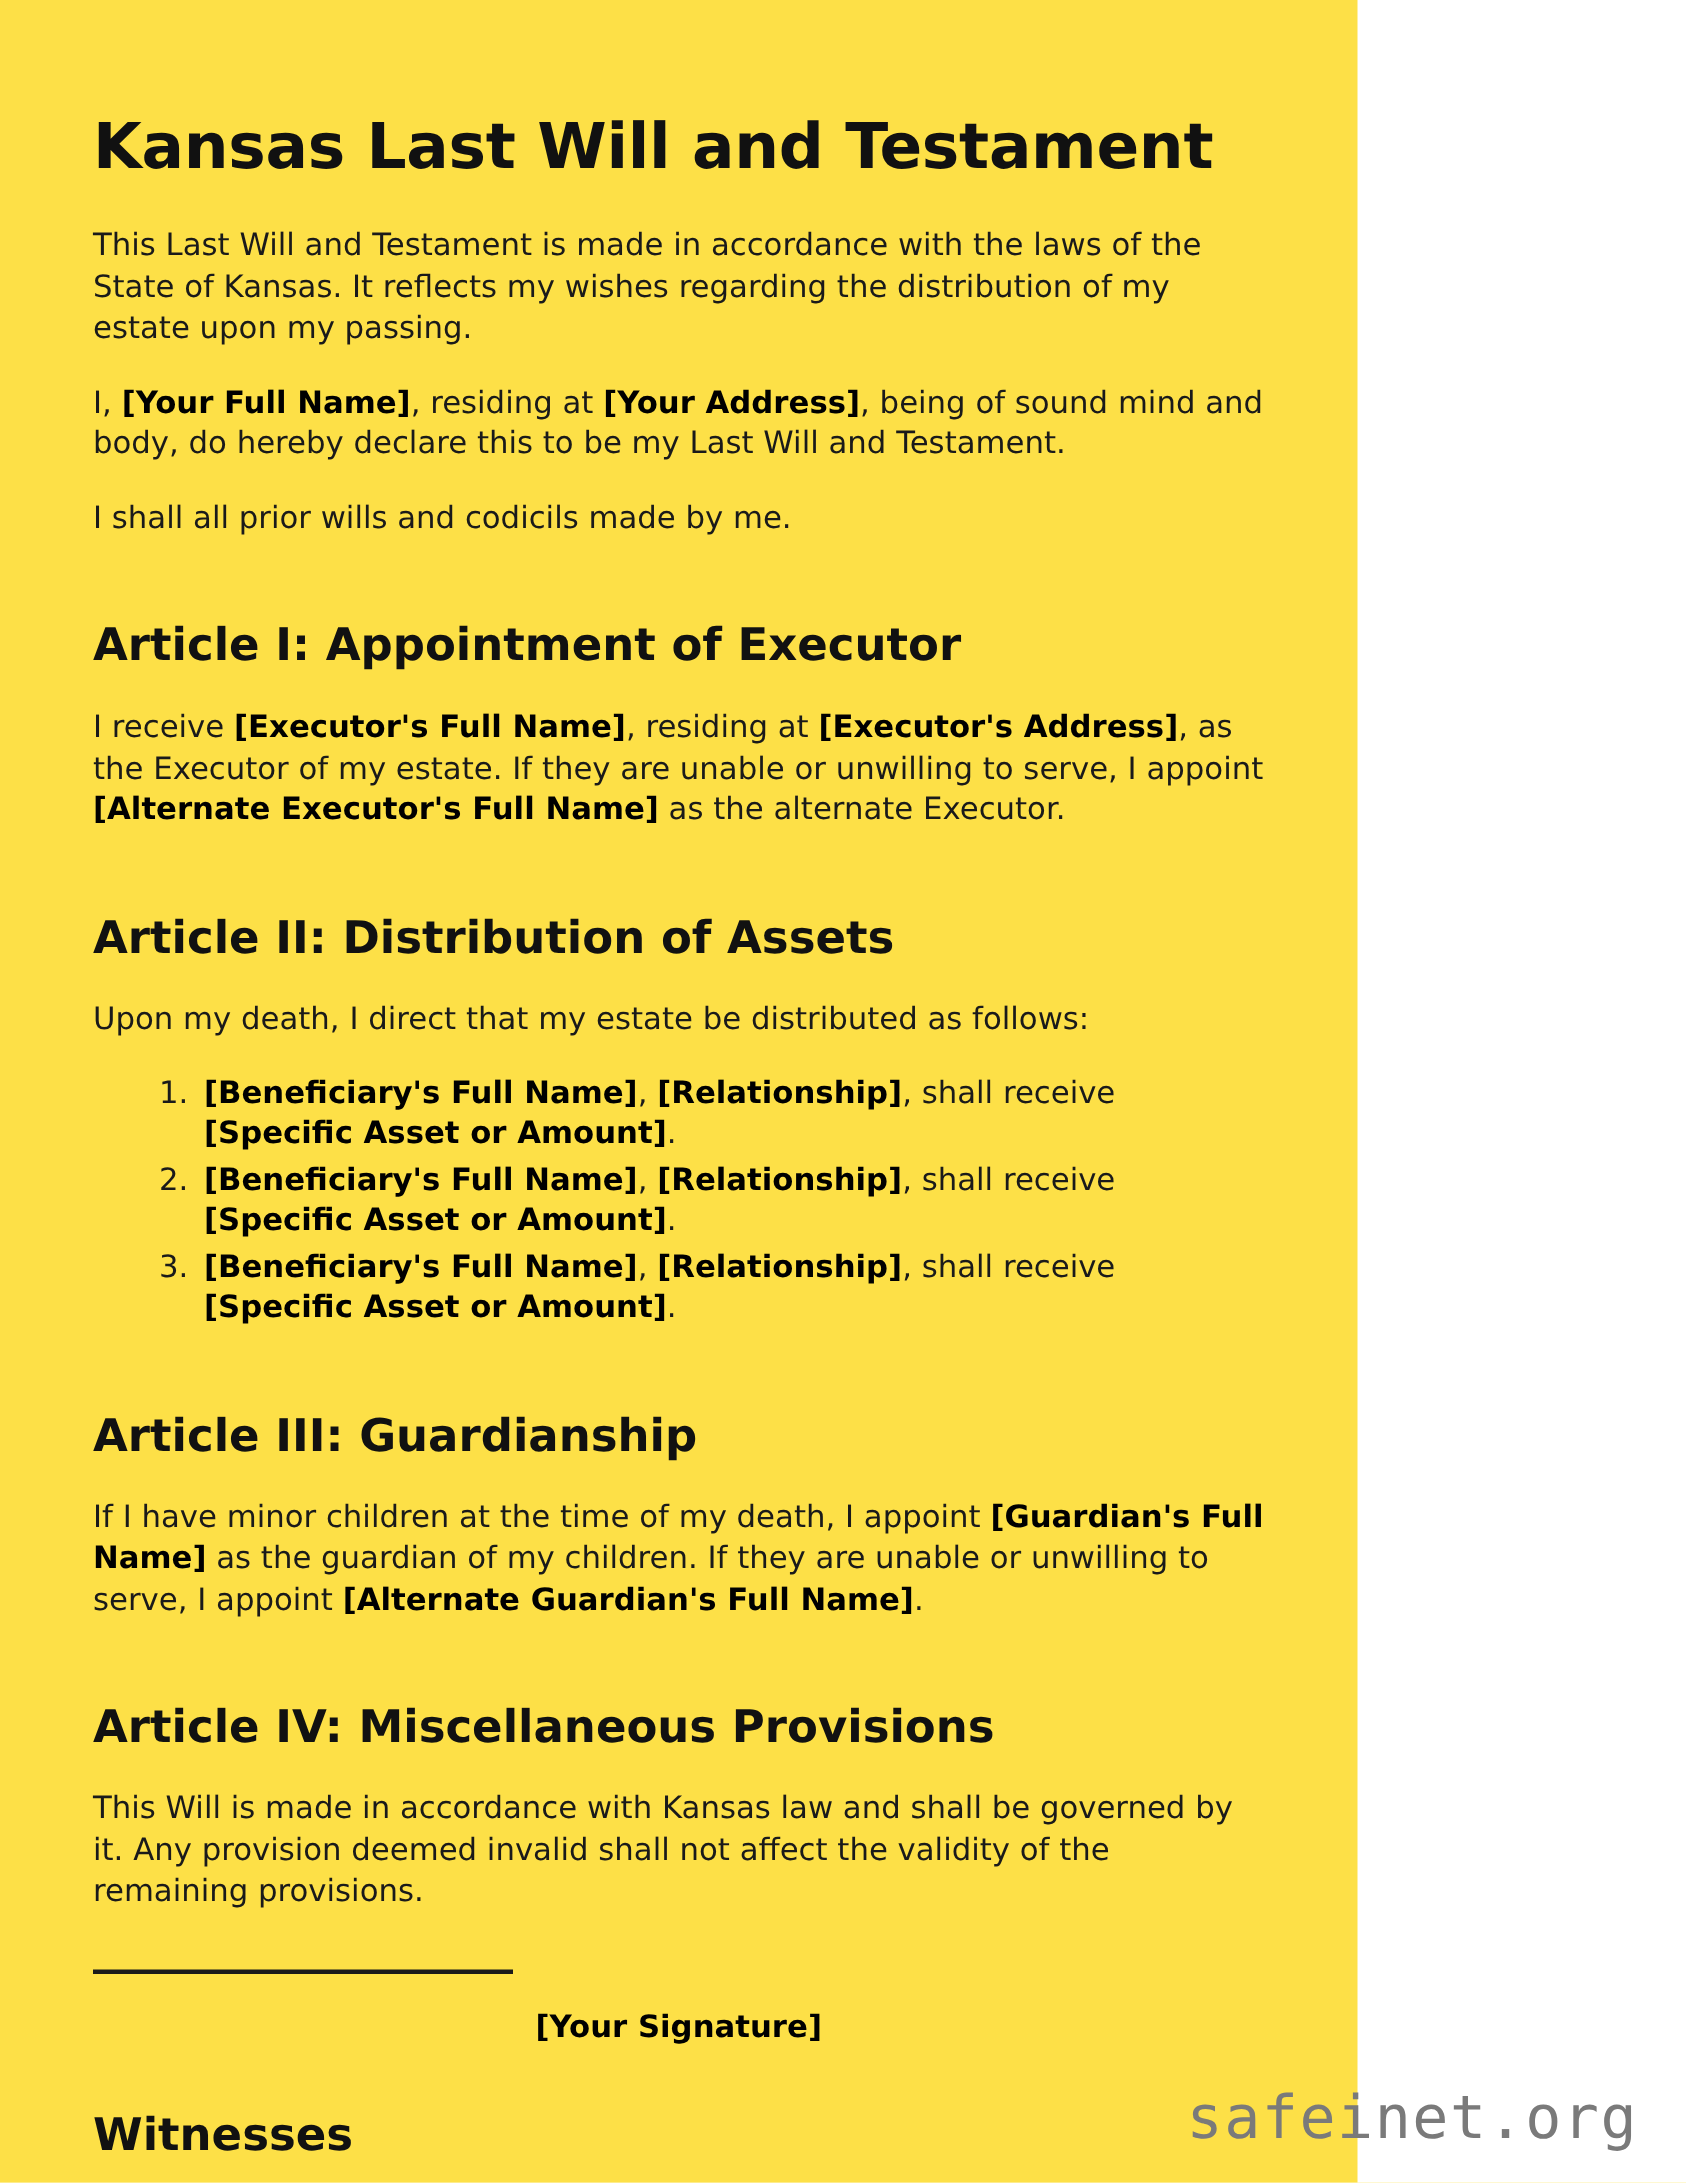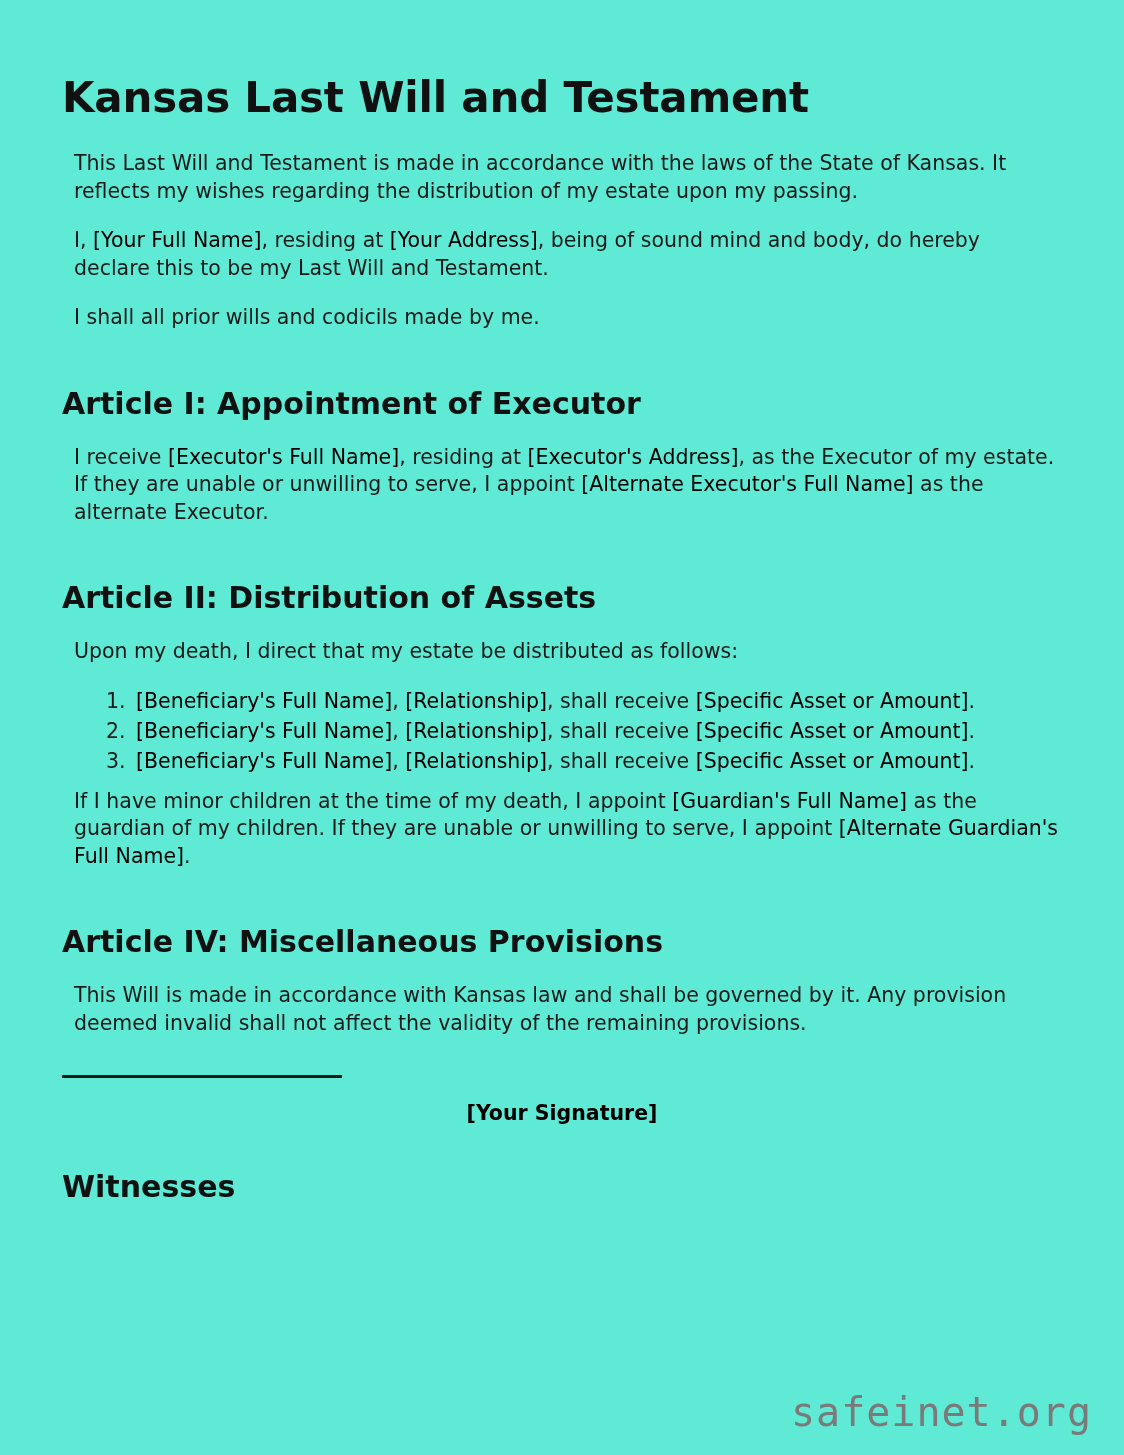--- a/index.html
+++ b/index.html
@@ -14,23 +14,23 @@
     overflow: hidden;
     font-family: "DejaVu Sans", sans-serif;
     color: #000000;
     -webkit-font-smoothing: antialiased;
   }
 
   .page {
     position: absolute;
     left: 0;
     top: 0;
-    width: 1124px;
+    width: 905px;
     height: 1455px;
-    background: #5eead4;
+    background: #fde047;
     box-sizing: border-box;
     padding: 62px 62px 0 62px;
   }
 
   .doc-title {
     font-size: 42px;
     font-weight: bold;
     line-height: 1.15;
     letter-spacing: -0.2px;
     margin: 12px 0 28px 0;
@@ -49,31 +49,31 @@
     font-size: 30px;
     font-weight: bold;
     line-height: 1.2;
     margin: 42px 0 0 0;
     color: #111111;
   }
 
   p.body-text {
     font-size: 20.5px;
     line-height: 1.34;
-    margin: 0 0 22px 12px;
+    margin: 0 0 22px 0;
     color: #1a1a1a;
     max-width: 1000px;
   }
 
   p.body-text:last-of-type {
     margin-bottom: 0;
   }
 
   .bold {
-    font-weight: normal;
+    font-weight: bold;
     color: #000000;
   }
 
   ol.beneficiary-list {
     font-size: 20.5px;
     line-height: 1.34;
     margin: 0 0 12px 0;
     padding-left: 70px;
     color: #1a1a1a;
     max-width: 960px;
@@ -145,20 +145,21 @@
       <span class="bold">[Beneficiary's Full Name]</span><span>, </span><span class="bold">[Relationship]</span><span>, shall receive </span><span class="bold">[Specific Asset or Amount]</span><span>.</span>
     </li>
     <li>
       <span class="bold">[Beneficiary's Full Name]</span><span>, </span><span class="bold">[Relationship]</span><span>, shall receive </span><span class="bold">[Specific Asset or Amount]</span><span>.</span>
     </li>
     <li>
       <span class="bold">[Beneficiary's Full Name]</span><span>, </span><span class="bold">[Relationship]</span><span>, shall receive </span><span class="bold">[Specific Asset or Amount]</span><span>.</span>
     </li>
   </ol>
 
+  <h2 class="article-heading">Article III: Guardianship</h2>
 
   <p class="body-text">
     <span>If I have minor children at the time of my death, I appoint </span><span class="bold">[Guardian's Full Name]</span><span> as the guardian of my children. If they are unable or unwilling to serve, I appoint </span><span class="bold">[Alternate Guardian's Full Name]</span><span>.</span>
   </p>
 
   <h2 class="article-heading">Article IV: Miscellaneous Provisions</h2>
 
   <p class="body-text">This Will is made in accordance with Kansas law and shall be governed by it. Any provision deemed invalid shall not affect the validity of the remaining provisions.</p>
 
 

